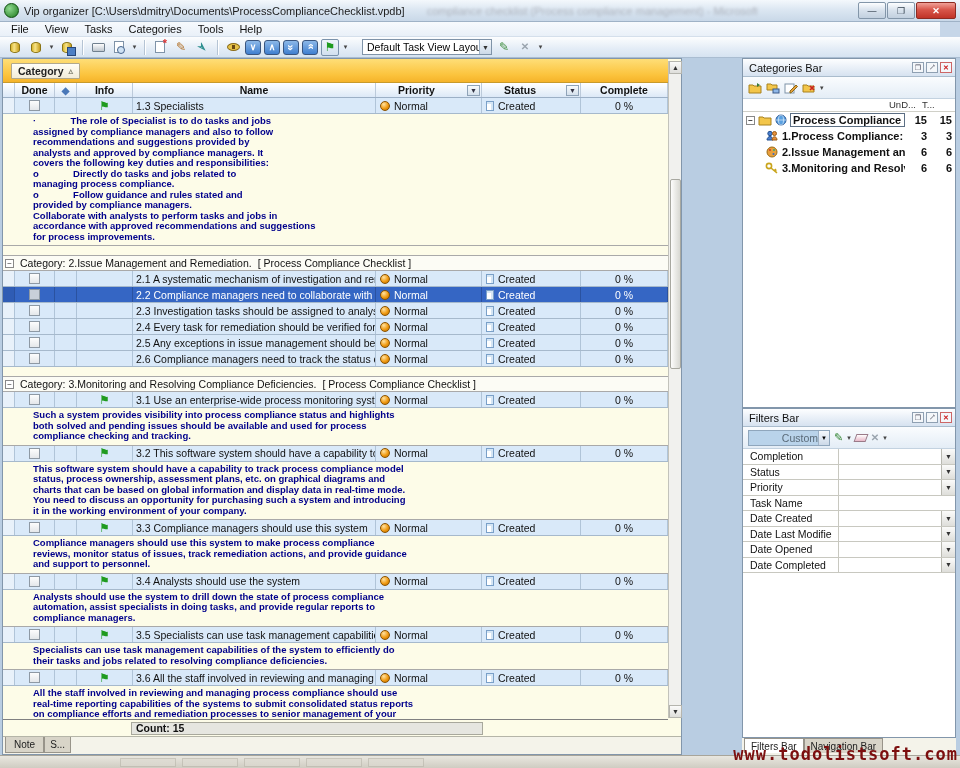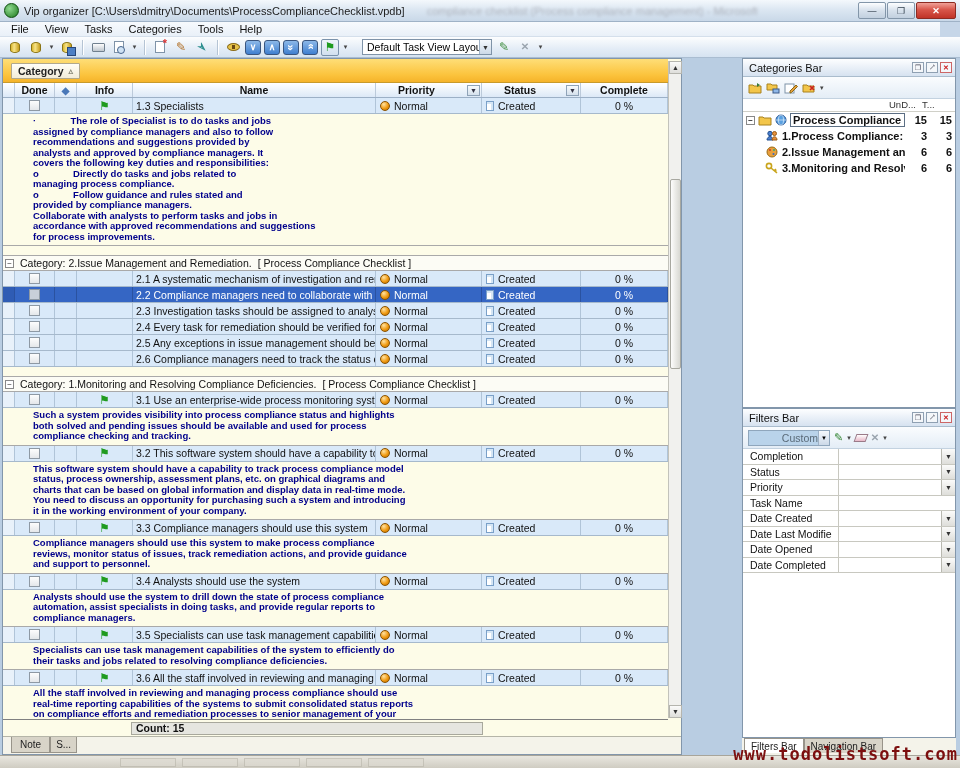--- a/index.html
+++ b/index.html
@@ -94,21 +94,21 @@
   .notetext { font-size:9.5px; line-height:10.5px; font-weight:bold; color:#00008b; white-space:pre-wrap; font-family:"Liberation Sans",sans-serif; }
   .spacer { height:10px; background:#fdfce8; border-bottom:1px solid #a9a9a9; }
   .grouprow { height:15px; background:#fcfcf5; border-bottom:1px solid #a9a9a9; display:flex; align-items:center; gap:6px; padding-left:2px; font-size:10.5px; color:#111; }
   .collapse-box { width:9px; height:9px; border:1px solid #888; background:#fff; font-size:8px; line-height:7px; text-align:center; color:#333; flex:0 0 auto; }
   .glabel { white-space:nowrap; }
   .glist { white-space:nowrap; color:#111; }
 
   
   .countrow { position:absolute; left:0; right:13px; bottom:18px; height:17px; background:#fdfce8; border-top:1px solid #808080; display:flex; align-items:center; }
   .countbox { margin-left:128px; width:352px; height:13px; background:#e6e6e0; border:1px solid #a8a89c; display:flex; align-items:center; padding-left:4px; font-weight:bold; font-size:10.5px; color:#111; }
-  .lefttabs { position:absolute; left:0; bottom:0; height:18px; right:0; background:#f4f3ea; display:flex; align-items:flex-start; padding-left:8px; border-top:1px solid #b5b5a8; }
+  .lefttabs { position:absolute; left:0; bottom:0; height:18px; right:0; background:#f4f3ea; display:flex; align-items:flex-start; padding-left:2px; border-top:1px solid #b5b5a8; }
   .ltab { height:16px; padding:2px 8px; font-size:10px; color:#222; background:#d8d4c8; border:1px solid #98948a; border-top:none; }
   .ltab.sm { padding:2px 5px; }
 
   
   .vscroll { position:absolute; top:2px; right:0; bottom:36px; width:13px; background:#f1f1ee; border-left:1px solid #c2c2bb; }
   .varrow { position:absolute; left:0; width:13px; height:13px; display:flex; align-items:center; justify-content:center; font-size:7px; color:#333; background:linear-gradient(#fbfbfa,#dededa); border:1px solid #b5b5ae; }
   .varrow.up { top:0; } .varrow.dn { bottom:0; }
   .vthumb { position:absolute; left:1px; width:11px; top:118px; height:190px; background:linear-gradient(90deg,#fdfdfc,#d8d8d2); border:1px solid #a8a8a0; border-radius:2px; }
 
   
@@ -419,21 +419,21 @@
         <div class="c pad">
             <span class="doc"></span>
             <span>Created</span>
           </div>
         <div class="c ctr">0 %</div>
       </div>
       <div class="spacer"></div>
 
       <div class="grouprow">
         <span class="collapse-box">−</span>
-        <span class="glabel">Category: 1.Monitoring and Resolving Compliance Deficiencies.</span>
+        <span class="glabel">Category: 3.Monitoring and Resolving Compliance Deficiencies.</span>
         <span class="glist">[ Process Compliance Checklist ]</span>
       </div>
 
       <div class="trow">
         <div class="c gut"></div>
         <div class="c ctr">
             <span class="cb"></span>
           </div>
         <div class="c"></div>
         <div class="c ctr">

